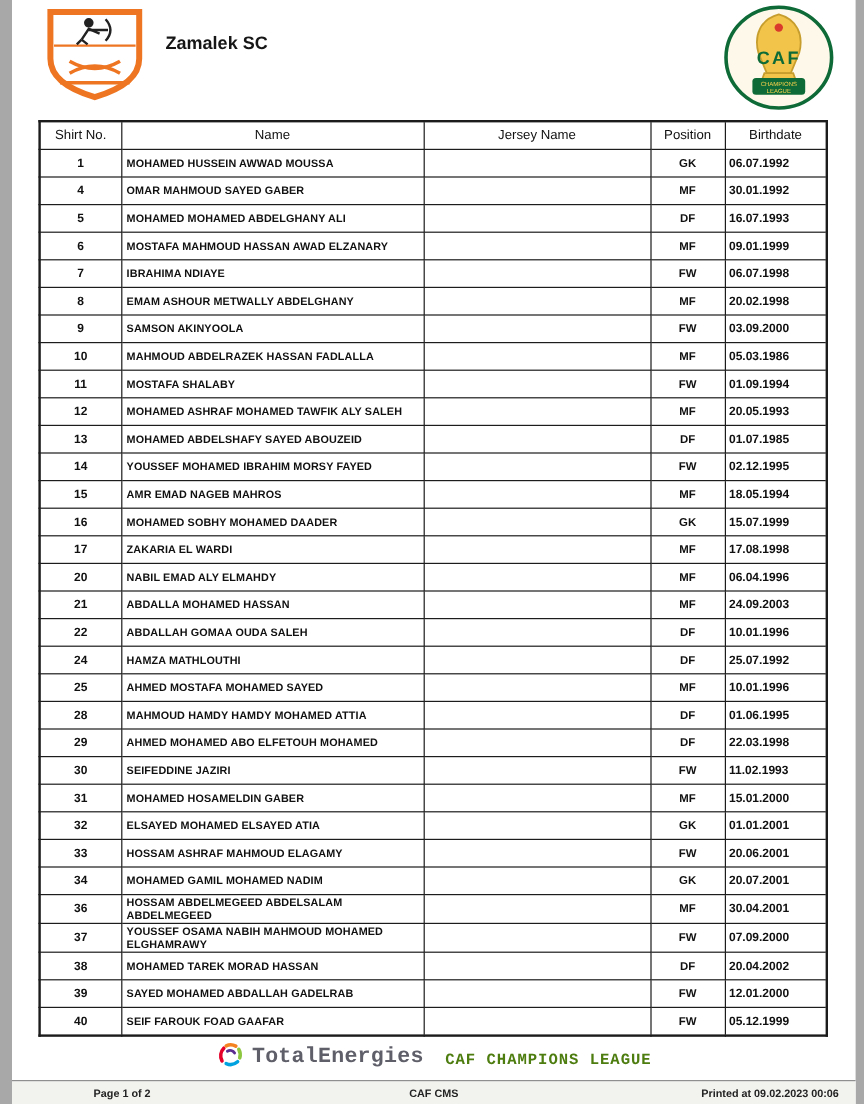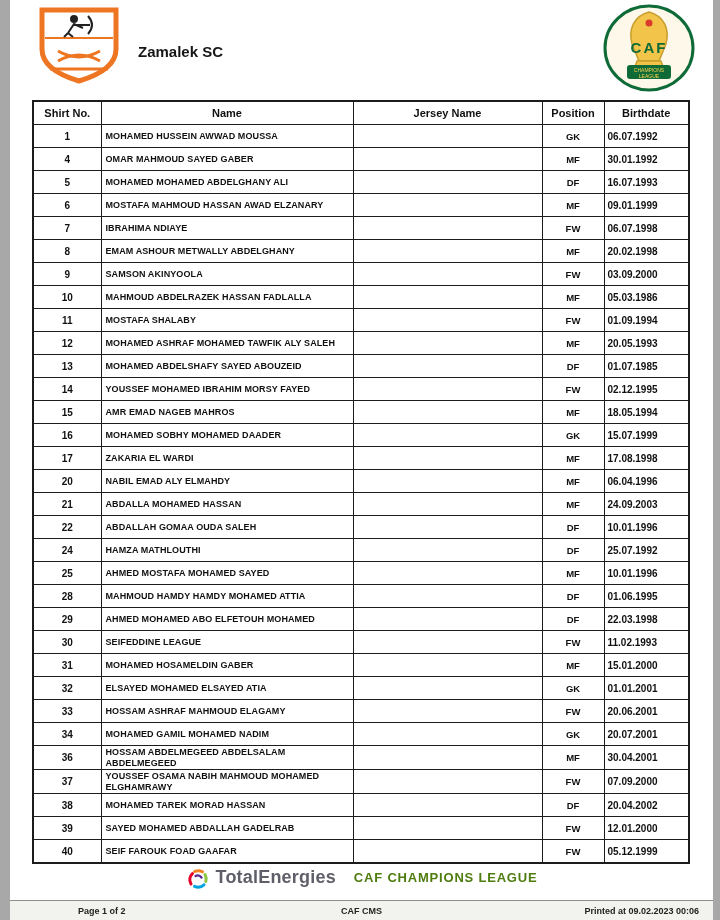--- a/index.html
+++ b/index.html
@@ -12,50 +12,50 @@
   }
   .page {
     position:absolute; left:10px; right:7px; top:0; bottom:0;
     background:#ffffff;
   }
   
   .header { position:relative; height:96px; }
   .crest { position:absolute; left:28px; top:7px; }
   .club-name {
     position:absolute; left:128px; top:28px;
-    font-size:15px; font-weight:bold; color:#161616;margin-top:15px;
+    font-size:15px; font-weight:bold; color:#161616;
   }
   .caf-badge { position:absolute; right:16px; top:3px; }
 
   
   table.sheet {
     border-collapse:collapse; table-layout:fixed;
     width:656px; margin-left:22px; margin-top:4px;
     color:#101010;
   }
   table.sheet th, table.sheet td {
     border:1px solid #1c1c1c; overflow:hidden; vertical-align:middle;
     background:#fff;
   }
   table.sheet { border:2px solid #1c1c1c; }
   thead th {
-    height:20px; font-size:11px; font-weight:bold; text-align:center;
+    height:20px; font-size:11px; font-weight:normal; text-align:center;
     padding:1px 2px;
   }
   td { height:20px; padding:1px 4px; }
   .col-shirt      { text-align:center; font-size:10px; font-weight:bold; }
   .col-name       { font-size:9px; font-weight:bold; line-height:10.5px; letter-spacing:0.1px; }
   .col-jersey_name{ }
   .col-position   { text-align:center; font-size:9.5px; font-weight:bold; }
   .col-birthdate  { font-size:10px; font-weight:bold; padding-left:3px; }
 
   
   .sponsor-row {
     margin-top:3px;
-    display:flex; justify-content:center; align-items:flex-start;
+    display:flex; justify-content:center; align-items:flex-end;font-family:Liberation Mono, monospace;
   }
   .te-mark { margin-right:6px; }
   .te-word { font-size:18px; font-weight:bold; color:#5f5f6a; letter-spacing:0.2px; }
   .cafcl   { font-size:13px; font-weight:bold; color:#4d7c0f; letter-spacing:0.8px; margin-left:18px; padding-top:3px; }
 
   
   .bottom-bar {
     position:absolute; left:0; right:0; bottom:0; height:19px;
     border-top:1px solid #8f8f8f; background:#f2f2ef;
     font-size:9px; font-weight:bold; color:#232323;
@@ -269,21 +269,21 @@
         </tr>
         <tr>
           <td class="col-shirt">29</td>
           <td class="col-name">AHMED MOHAMED ABO ELFETOUH MOHAMED</td>
           <td class="col-jersey_name"></td>
           <td class="col-position">DF</td>
           <td class="col-birthdate">22.03.1998</td>
         </tr>
         <tr>
           <td class="col-shirt">30</td>
-          <td class="col-name">SEIFEDDINE LEAGUE</td>
+          <td class="col-name">SEIFEDDINE JAZIRI</td>
           <td class="col-jersey_name"></td>
           <td class="col-position">FW</td>
           <td class="col-birthdate">11.02.1993</td>
         </tr>
         <tr>
           <td class="col-shirt">31</td>
           <td class="col-name">MOHAMED HOSAMELDIN GABER</td>
           <td class="col-jersey_name"></td>
           <td class="col-position">MF</td>
           <td class="col-birthdate">15.01.2000</td>

